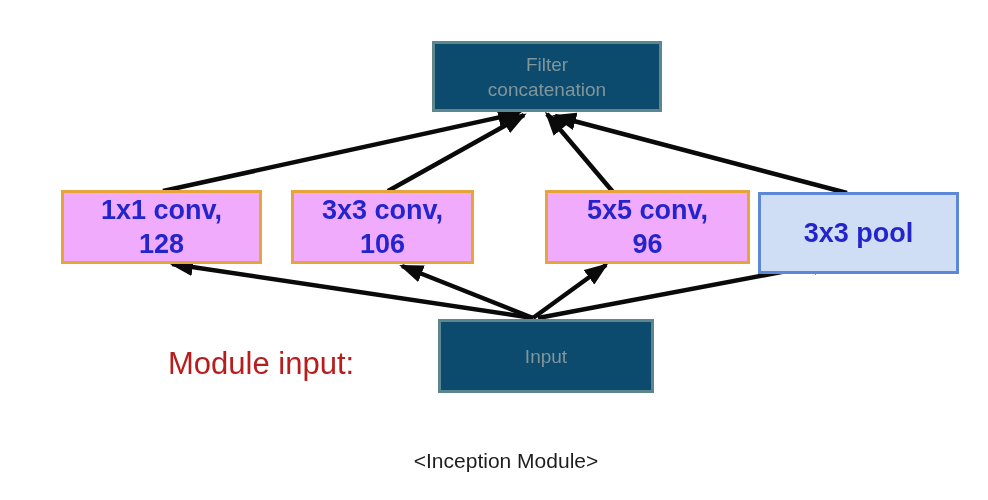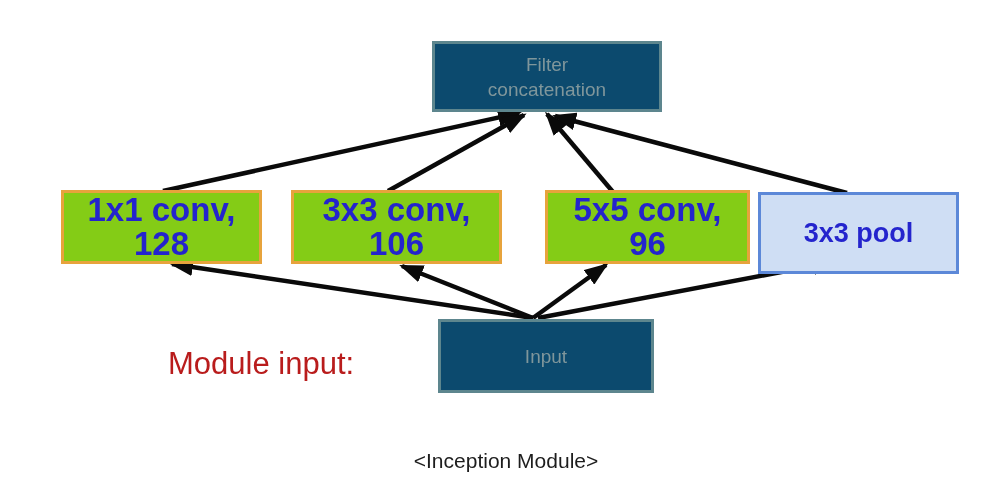--- a/index.html
+++ b/index.html
@@ -26,38 +26,38 @@
   }
   .gray-node {
     background: #0c4a6e;
     border: 3px solid #5d868e;
     color: #7f969b;
     font-size: 19px;
     line-height: 25px;
     font-weight: 400;
   }
   .conv-node {
-    background: #84cc16;
+    background: #f0abfc;
     border: 3px solid #e7a33c;
     color: #2424cd;
-    font-size: 33px;
+    font-size: 27px;
     line-height: 34px;
     font-weight: 700;
   }
   .pool-node {
     background: #cfdef4;
     border: 3px solid #5c88d8;
     color: #2424cd;
     font-size: 27px;
     line-height: 34px;
     font-weight: 700;
   }
   #node-filter-concat { left: 432px; top: 41px;  width: 230px; height: 71px; }
   #node-conv-1x1     { left: 61px;  top: 190px; width: 201px; height: 74px; }
-  #node-conv-3x3     { left: 291px; top: 190px; width: 211px; height: 74px; }
+  #node-conv-3x3     { left: 291px; top: 190px; width: 183px; height: 74px; }
   #node-conv-5x5     { left: 545px; top: 190px; width: 205px; height: 74px; }
   #node-pool-3x3     { left: 758px; top: 192px; width: 201px; height: 82px; }
   #node-input        { left: 438px; top: 319px; width: 216px; height: 74px; }
 
   .arrow-layer {
     position: absolute;
     left: 0; top: 0;
     width: 988px;
     height: 500px;
     pointer-events: none;

